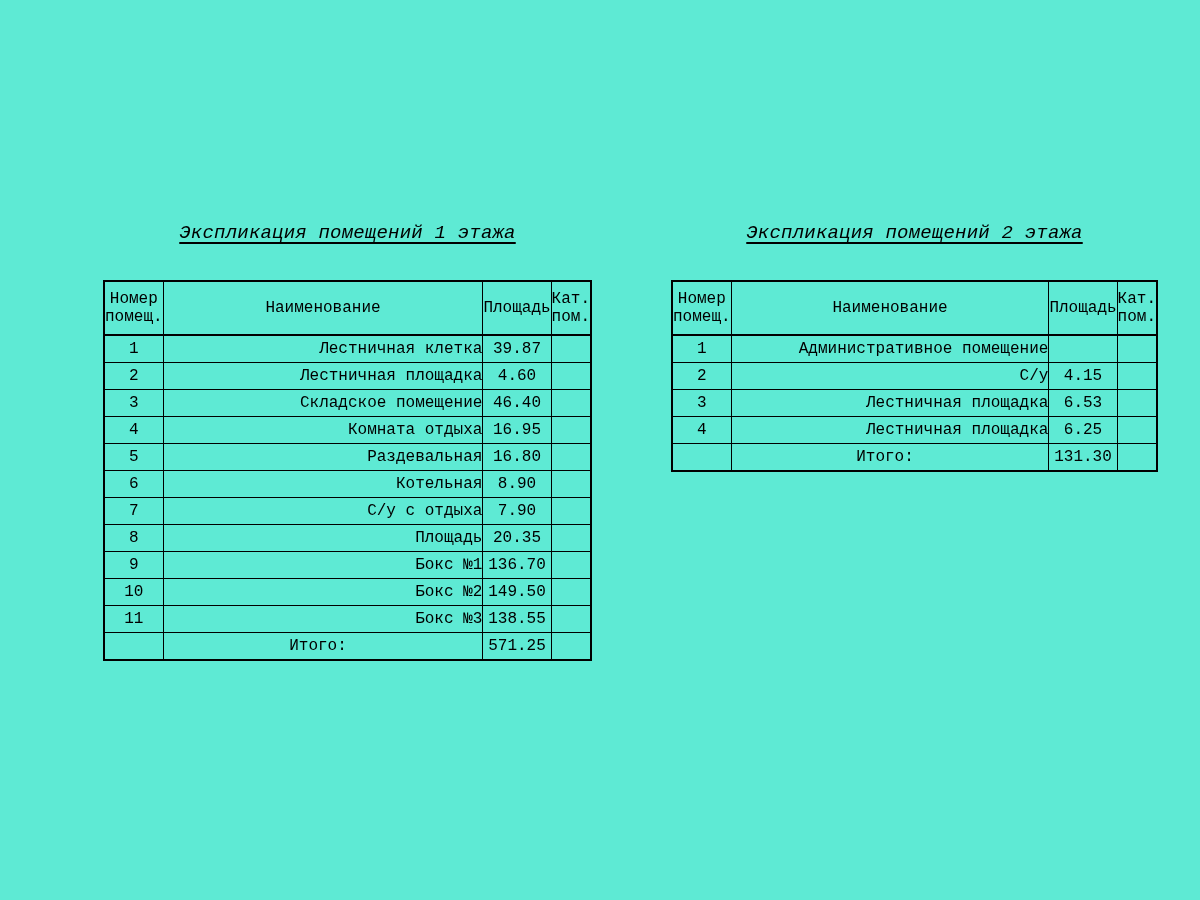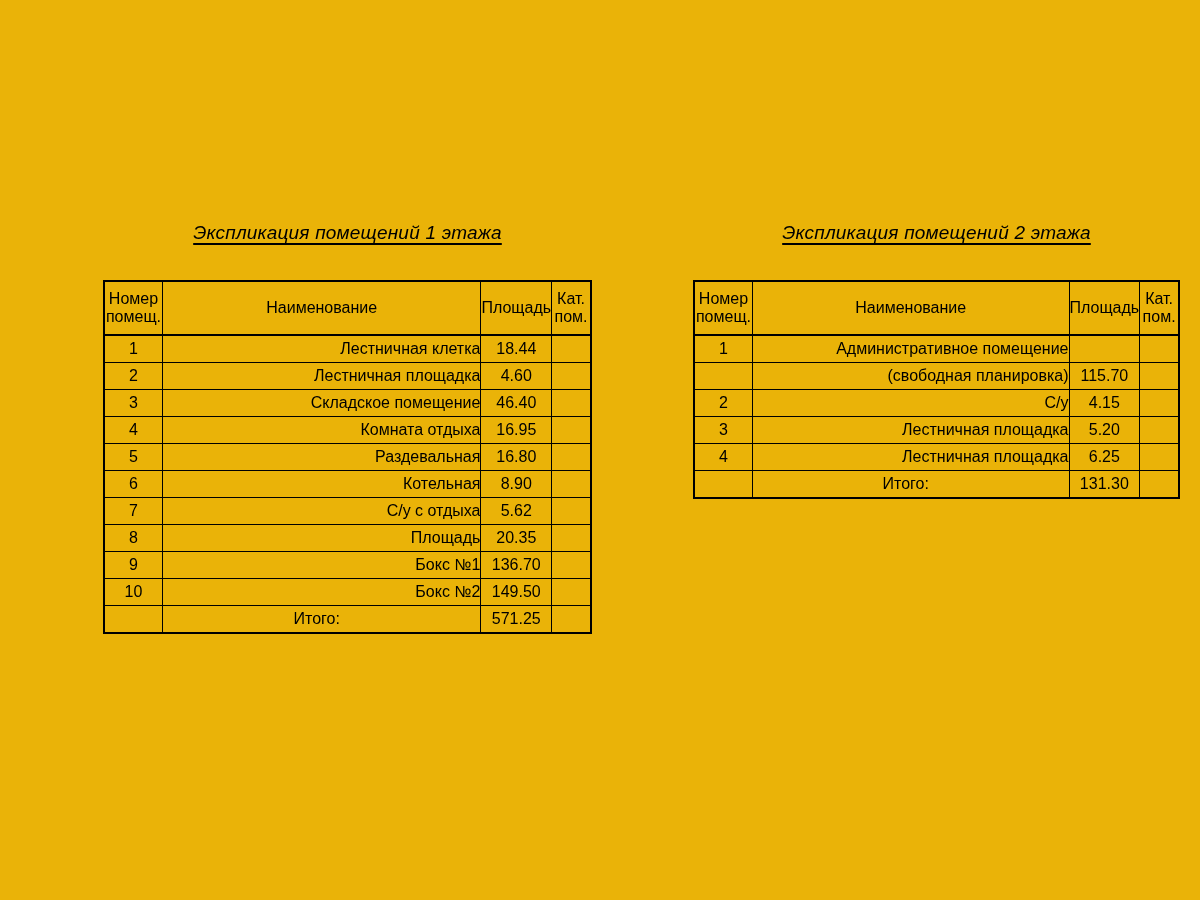--- a/index.html
+++ b/index.html
@@ -5,29 +5,30 @@
   html, body { margin: 0; padding: 0; }
   body {
     background: #ffffff;
     font-family: "Liberation Sans", sans-serif;
     color: #000000;
   }
   .page {
     position: relative;
     width: 1200px;
     height: 900px;
-    background: #eab308;
+    background: #5eead4;
     overflow: hidden;
+    font-family: Liberation Mono, monospace;
   }
   .sheet {
     position: absolute;
     top: 219px;
   }
   .sheet-1 { left: 103px; width: 489px; }
-  .sheet-2 { left: 667px; width: 487px; padding-left: 26px; }
+  .sheet-2 { left: 645px; width: 487px; padding-left: 26px; }
   .table-title {
     margin: 0 0 33px 0;
     font-size: 19px;
     font-style: italic;
     font-weight: normal;
     text-align: center;
     text-decoration: underline;
     text-underline-offset: 4px;
     text-decoration-thickness: 1.5px;
     letter-spacing: 0.2px;
@@ -86,21 +87,21 @@
           <th class="c-name">Наименование</th>
           <th class="c-area">Площадь</th>
           <th class="c-cat">Кат.
 пом.</th>
         </tr>
       </thead>
       <tbody>
           <tr>
             <td class="c-num">1</td>
             <td class="c-name">Лестничная клетка</td>
-            <td class="c-area">18.44</td>
+            <td class="c-area">39.87</td>
             <td class="c-cat"></td>
           </tr>
           <tr>
             <td class="c-num">2</td>
             <td class="c-name">Лестничная площадка</td>
             <td class="c-area">4.60</td>
             <td class="c-cat"></td>
           </tr>
           <tr>
             <td class="c-num">3</td>
@@ -122,39 +123,45 @@
           </tr>
           <tr>
             <td class="c-num">6</td>
             <td class="c-name">Котельная</td>
             <td class="c-area">8.90</td>
             <td class="c-cat"></td>
           </tr>
           <tr>
             <td class="c-num">7</td>
             <td class="c-name">С/у с отдыха</td>
-            <td class="c-area">5.62</td>
+            <td class="c-area">7.90</td>
             <td class="c-cat"></td>
           </tr>
           <tr>
             <td class="c-num">8</td>
             <td class="c-name">Площадь</td>
             <td class="c-area">20.35</td>
             <td class="c-cat"></td>
           </tr>
           <tr>
             <td class="c-num">9</td>
             <td class="c-name">Бокс №1</td>
             <td class="c-area">136.70</td>
             <td class="c-cat"></td>
           </tr>
           <tr>
             <td class="c-num">10</td>
             <td class="c-name">Бокс №2</td>
             <td class="c-area">149.50</td>
+            <td class="c-cat"></td>
+          </tr>
+          <tr>
+            <td class="c-num">11</td>
+            <td class="c-name">Бокс №3</td>
+            <td class="c-area">138.55</td>
             <td class="c-cat"></td>
           </tr>
         </tbody>
       <tfoot>
         <tr class="total-row">
           <td class="c-num"></td>
           <td class="c-name">Итого:</td>
           <td class="c-area">571.25</td>
           <td class="c-cat"></td>
         </tr>
@@ -176,35 +183,29 @@
         </tr>
       </thead>
       <tbody>
           <tr>
             <td class="c-num">1</td>
             <td class="c-name">Административное помещение</td>
             <td class="c-area"></td>
             <td class="c-cat"></td>
           </tr>
           <tr>
-            <td class="c-num"></td>
-            <td class="c-name">(свободная планировка)</td>
-            <td class="c-area">115.70</td>
-            <td class="c-cat"></td>
-          </tr>
-          <tr>
             <td class="c-num">2</td>
             <td class="c-name">С/у</td>
             <td class="c-area">4.15</td>
             <td class="c-cat"></td>
           </tr>
           <tr>
             <td class="c-num">3</td>
             <td class="c-name">Лестничная площадка</td>
-            <td class="c-area">5.20</td>
+            <td class="c-area">6.53</td>
             <td class="c-cat"></td>
           </tr>
           <tr>
             <td class="c-num">4</td>
             <td class="c-name">Лестничная площадка</td>
             <td class="c-area">6.25</td>
             <td class="c-cat"></td>
           </tr>
         </tbody>
       <tfoot>

